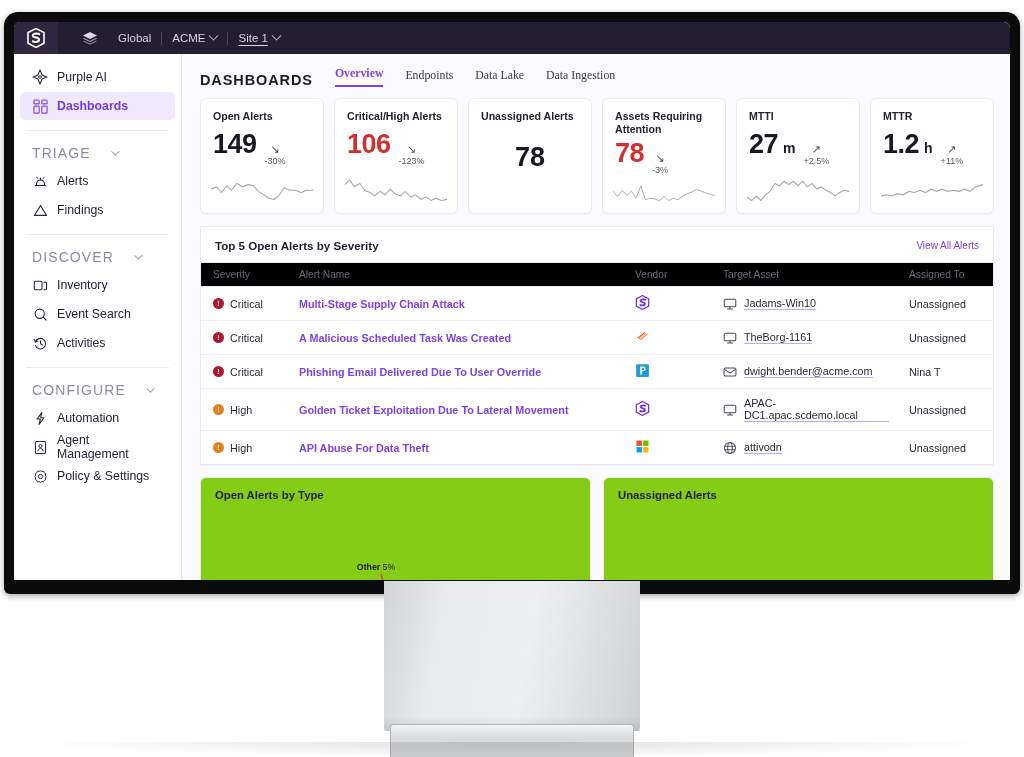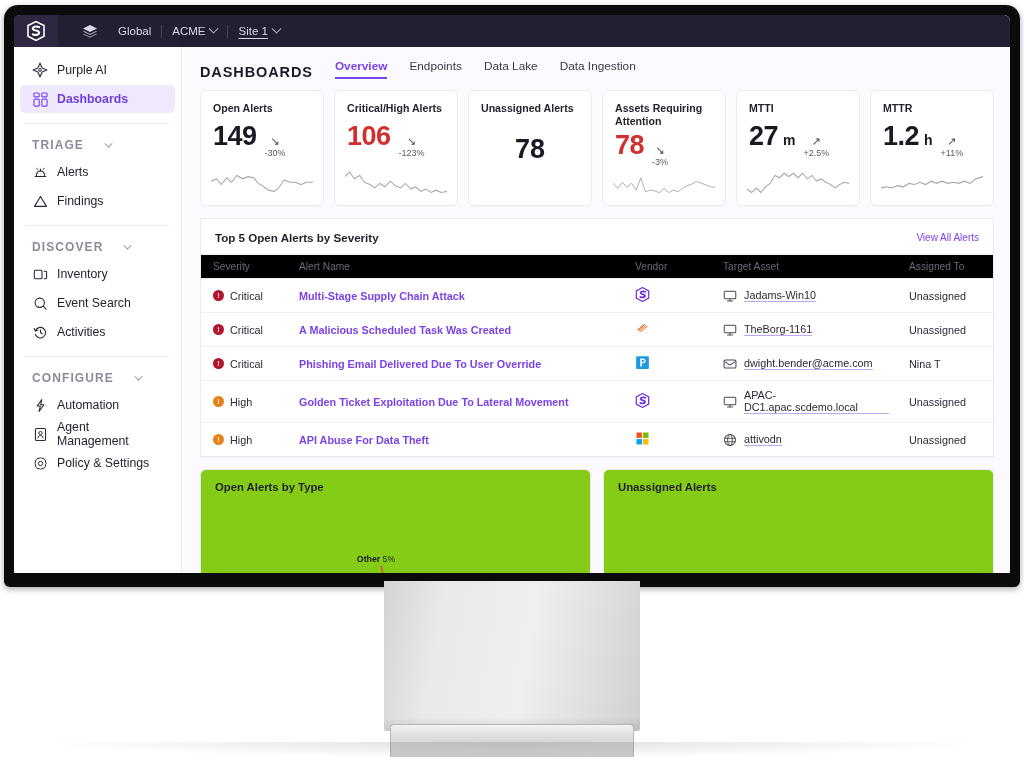--- a/index.html
+++ b/index.html
@@ -8,21 +8,21 @@
     margin: 0; padding: 0;
     width: 1024px; height: 757px;
     background: #ffffff;
     font-family: "Liberation Sans", sans-serif;
     overflow: hidden;
   }
   #stage { position: relative; width: 1024px; height: 757px; background:#fff; }
 
   
   .monitor {
-    position: absolute; left: 4px; top: 5px; width: 1016px; height: 582px;
+    position: absolute; left: 4px; top: 12px; width: 1016px; height: 582px;
     background: #0b0b0c;
     border-radius: 14px 14px 6px 6px;
     padding: 10px 10px 14px 10px;
     box-shadow: 0 2px 6px rgba(0,0,0,0.35);
   }
   .screen {
     width: 100%; height: 100%;
     background: #ffffff;
     border-radius: 6px 6px 2px 2px;
     overflow: hidden;
@@ -79,31 +79,31 @@
   .nav-item {
     display:flex; align-items:center; gap:9px; height:28px;
     padding: 0 12px; margin: 1px 6px; border-radius:5px; cursor:pointer;
     color:#262233;
   }
   .nav-item.active { background:#f0e9fd; color:#6f3ee0; font-weight:600; }
   .nav-ico { width:16px; height:16px; flex:0 0 16px; display:flex; align-items:center; justify-content:center; }
   .nav-ico svg { display:block; }
   .divider { height:1px; background:#eceaf1; margin:10px 12px 0 12px; }
   .group-label {
-    font-size:12px; letter-spacing:1.1px; color:#8e8a9c; font-weight:700;
+    font-size:14px; letter-spacing:1.1px; color:#8e8a9c; font-weight:400;
     padding: 14px 18px 5px 18px; display:flex; align-items:center; gap:20px;
   }
   .group-caret { width:6px; height:6px; border-right:1.2px solid #9d99ab;
                  border-bottom:1.2px solid #9d99ab; transform:rotate(45deg) translateY(-2px); }
 
   
   .main { flex:1; min-width:0; padding: 12px 16px 0 18px; overflow:hidden; background:#fbfaff; }
   .page-head { display:flex; align-items:flex-end; gap:22px; padding-bottom:10px; }
   .page-title { font-size:14.5px; font-weight:700; letter-spacing:0.9px; color:#1d1a26; }
-  .tabs { display:flex; gap:22px; align-items:flex-start; font-size:11.8px; color:#3c3847; padding-bottom:1px; }
+  .tabs { display:flex; gap:22px; align-items:flex-end; font-size:11.8px; color:#3c3847; padding-bottom:1px;font-family:Liberation Serif, serif; }
   .tab { padding-bottom:4px; cursor:pointer; }
   .tab.active { color:#7b42e8; border-bottom:2px solid #7b42e8; font-weight:600; }
 
   
   .kpis { display:flex; gap:10px; margin-bottom:12px; }
   .kpi {
     flex:1 1 0; background:#fff; border:1px solid #ece9f2; border-radius:6px;
     height: 116px; padding: 11px 12px 8px 12px; position:relative; overflow:hidden;
     box-shadow:0 1px 1px rgba(30,20,60,0.03);
   }

